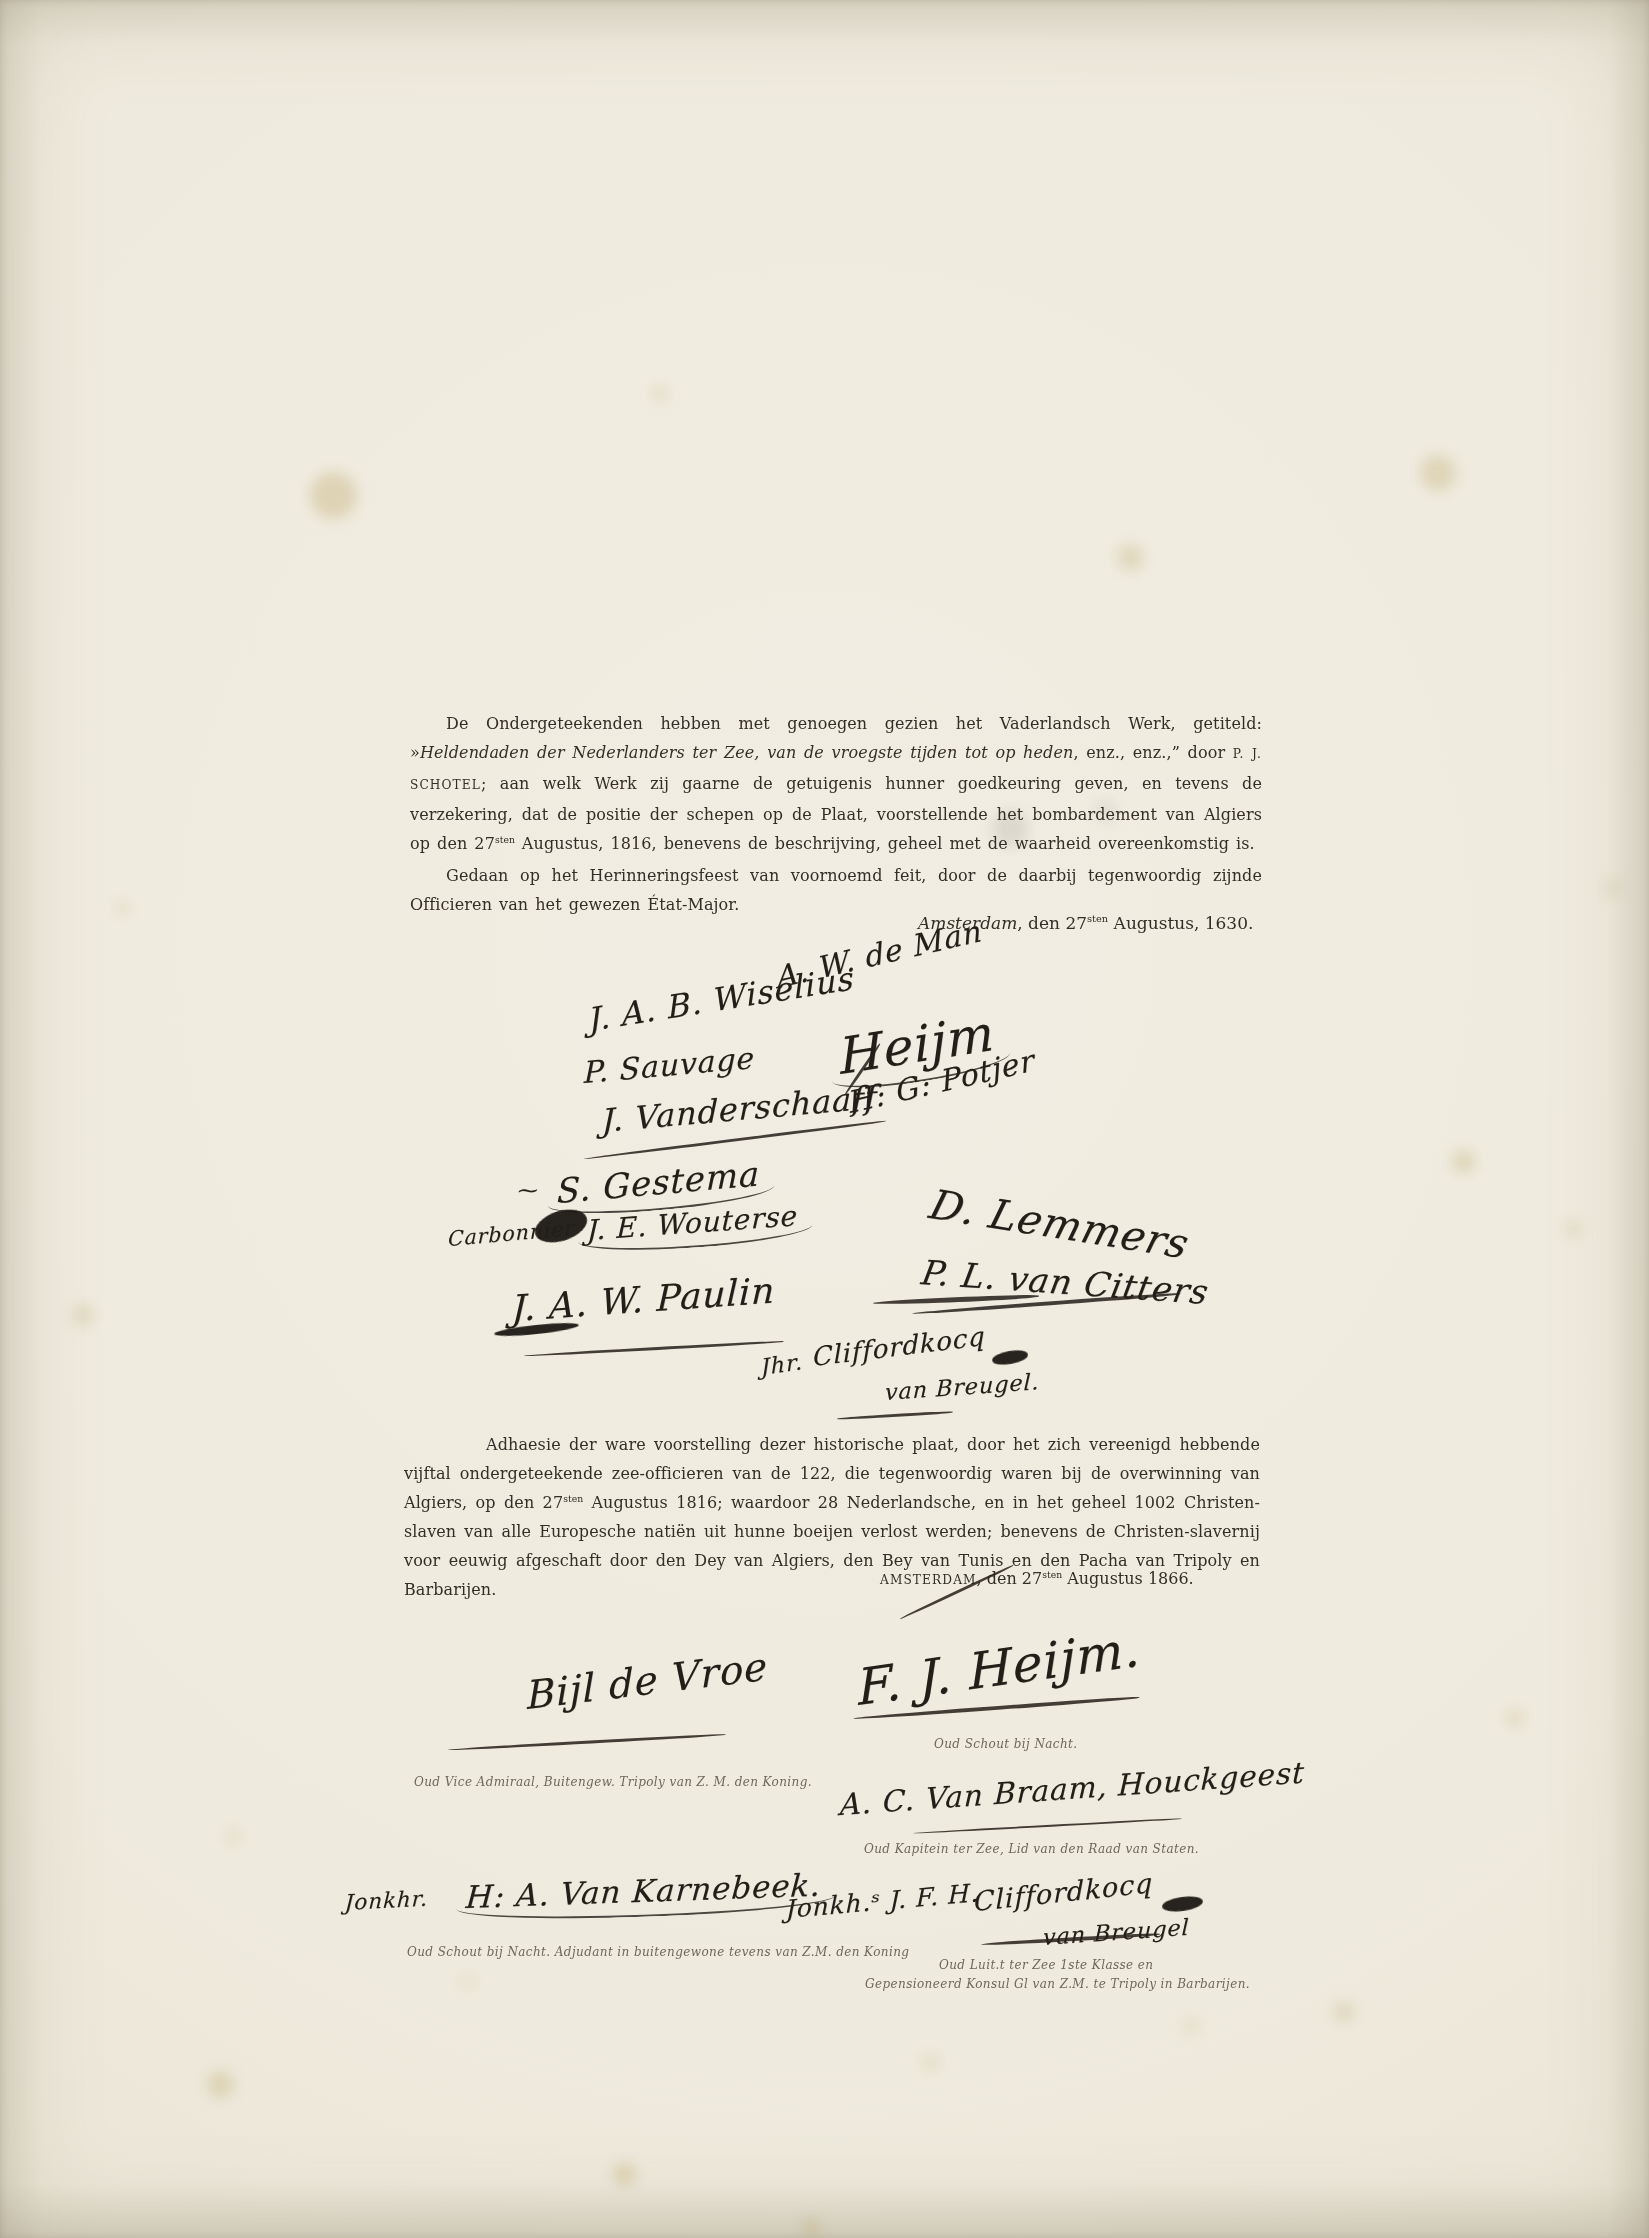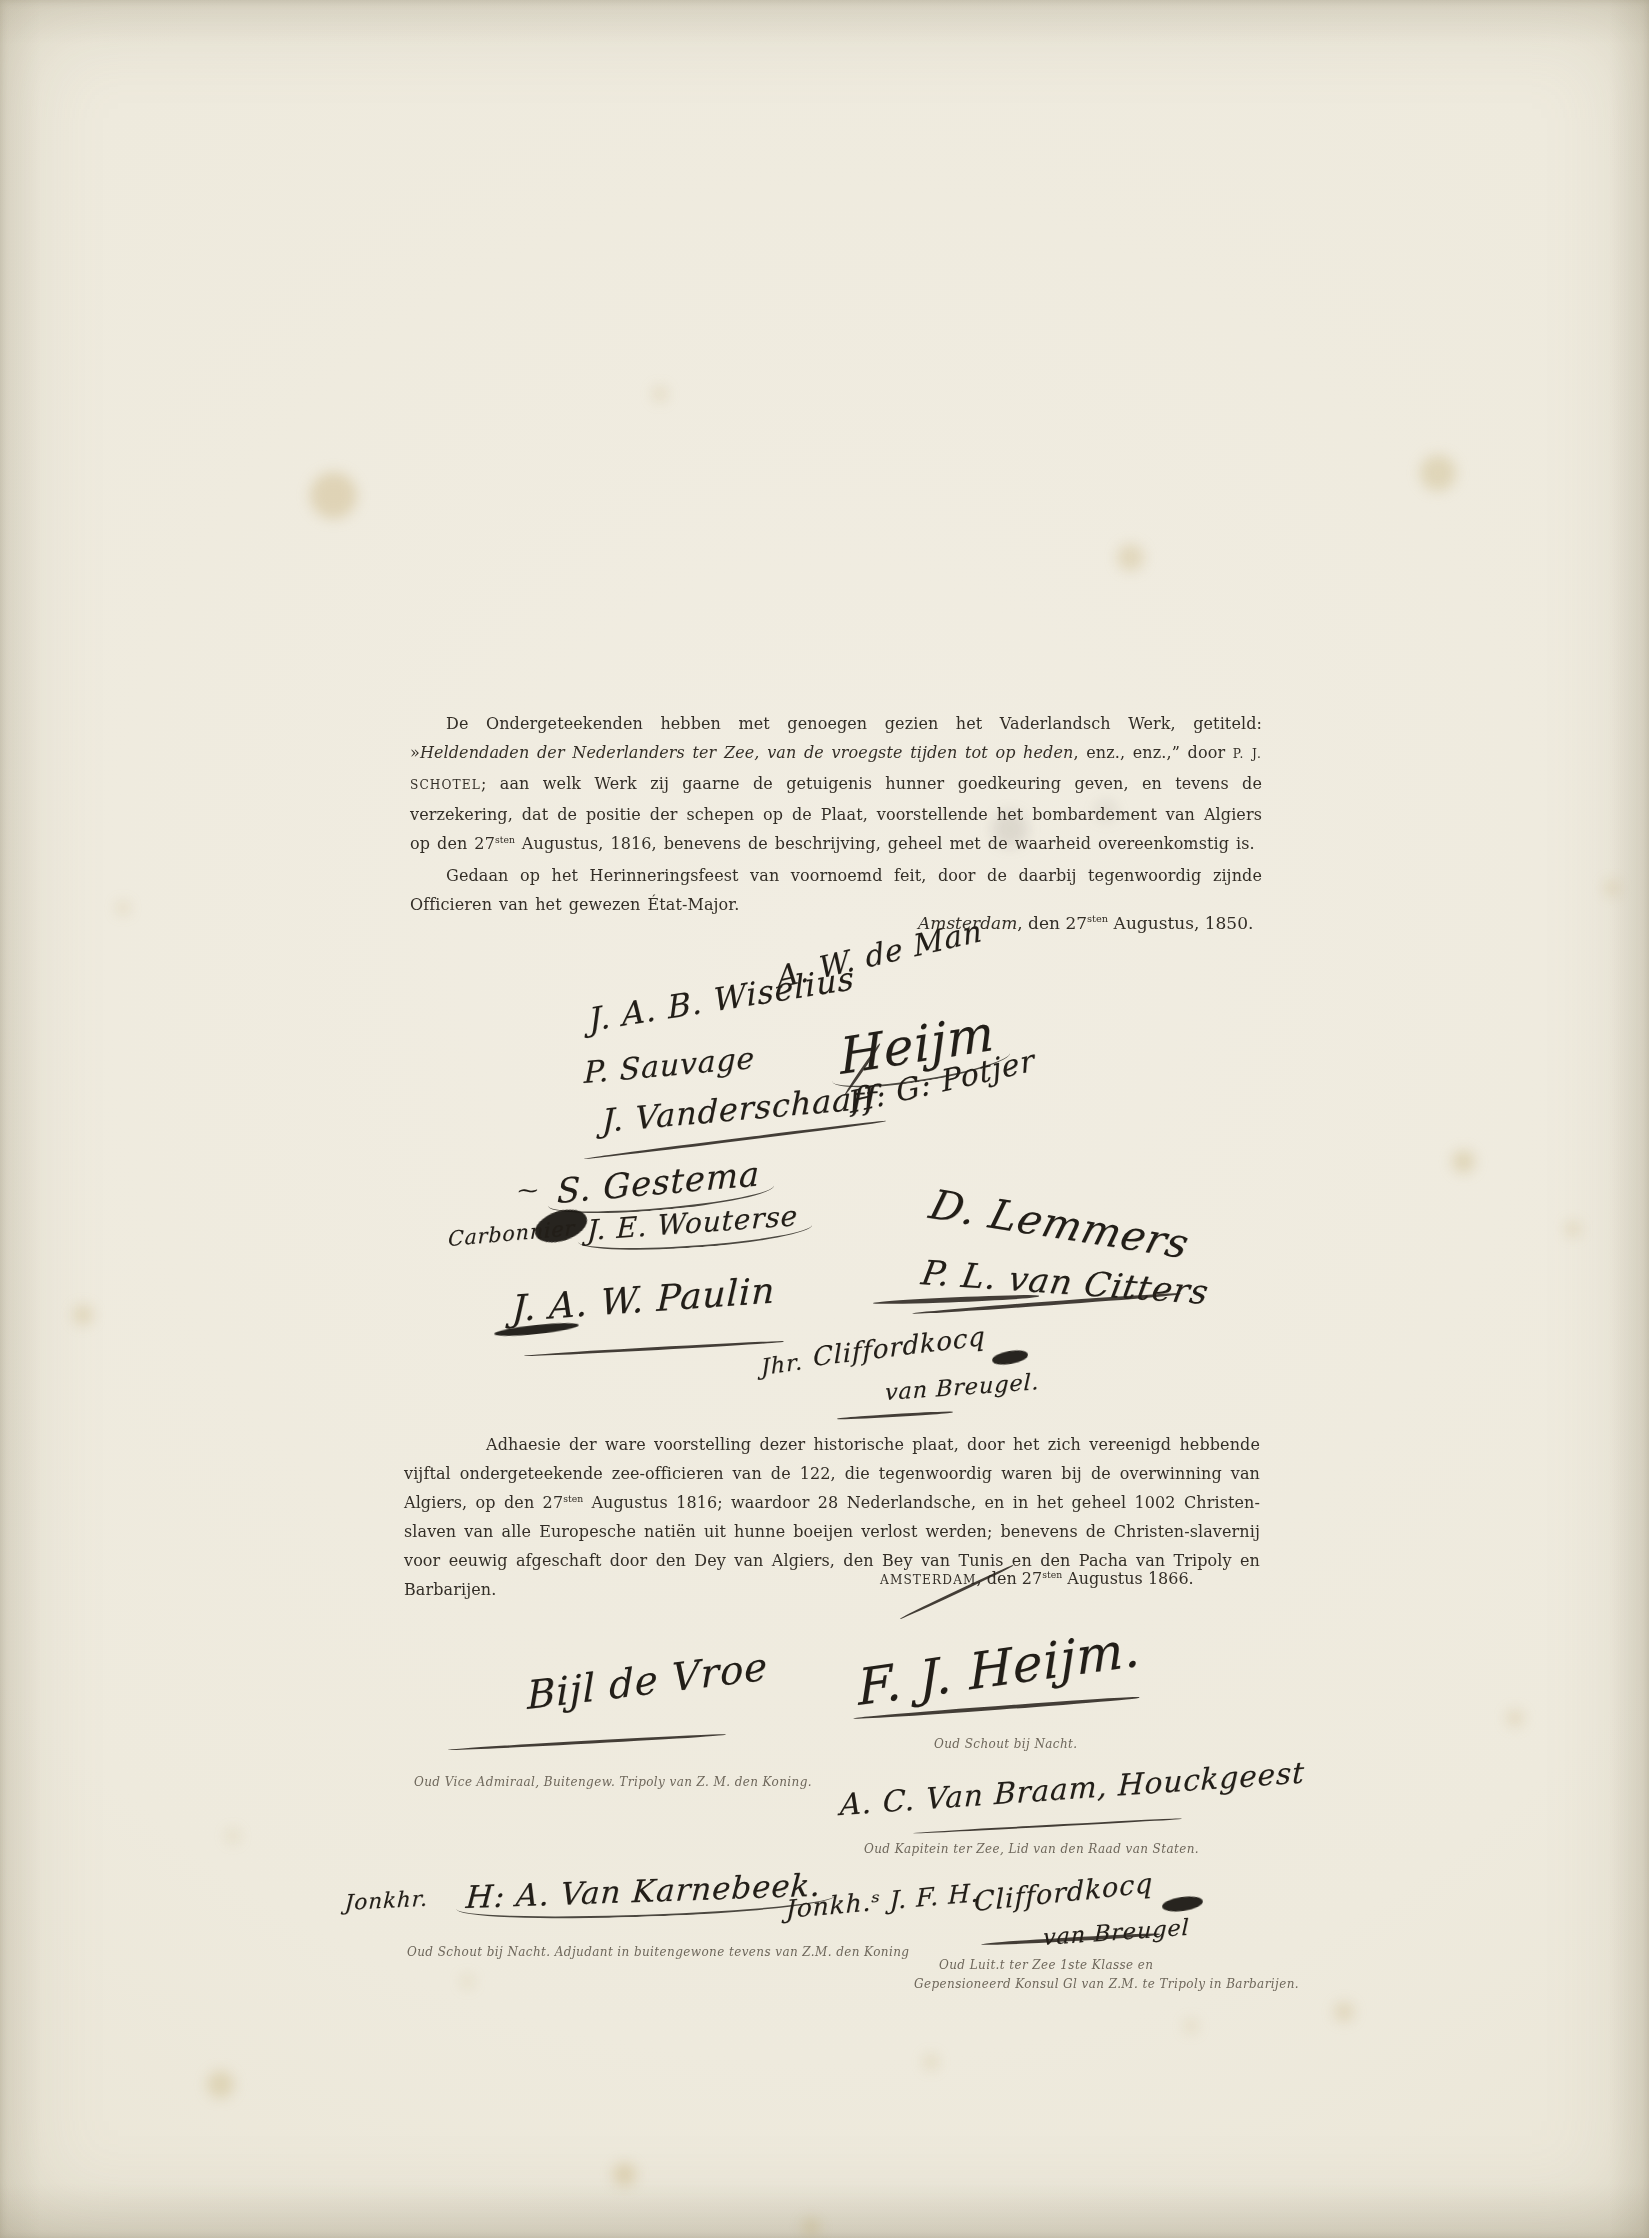--- a/index.html
+++ b/index.html
@@ -101,21 +101,21 @@
       <div class="stain" style="left: 923px; top: 2054px; width: 16px; height: 16px; background: rgba(190, 164, 100, 0.2);"></div>
       <div class="stain" style="left: 992px; top: 811px; width: 36px; height: 36px; background: rgba(120, 115, 105, 0.16);"></div>
       <div class="stain" style="left: 1095px; top: 800px; width: 21.5px; height: 21.5px; background: rgba(120, 115, 105, 0.12);"></div>
     </div>
 
   <section class="para para1">
     <p><span>De Ondergeteekenden hebben met genoegen gezien het Vaderlandsch Werk, getiteld: »</span><span class="i">Heldendaden der Nederlanders ter Zee, van de vroegste tijden tot op heden</span><span>, enz., enz.,” door </span><span class="sc">P. J. Schotel</span><span>; aan welk Werk zij gaarne de getuigenis hunner goedkeuring geven, en tevens de verzekering, dat de positie der schepen op de Plaat, voorstellende het bombardement van Algiers op den 27</span><span class="sup">sten</span><span> Augustus, 1816, benevens de beschrijving, geheel met de waarheid overeenkomstig is.</span></p>
     <p><span>Gedaan op het Herinneringsfeest van voornoemd feit, door de daarbij tegenwoordig zijnde Officieren van het gewezen État-Major.</span></p>
   </section>
 
-  <div class="dateline d1850"><span class="i">Amsterdam</span><span>, den 27</span><span class="sup">sten</span><span> Augustus, 1850.</span></div>
+  <div class="dateline d1850"><span class="i">Amsterdam</span><span>, den 27</span><span class="sup">sten</span><span> Augustus, 1630.</span></div>
 
   <div class="marks">
       <div class="sig" style="left: 589px; top: 1001px; font-size: 32px; transform: rotate(-9deg) skewX(-6deg);">J. A. B. Wiselius</div>
       <div class="sig" style="left: 777px; top: 960px; font-size: 30px; transform: rotate(-13deg) skewX(-6deg);">A. W. de Man</div>
       <div class="sig" style="left: 584px; top: 1055px; font-size: 30px; transform: rotate(-5deg) skewX(-6deg);">P. Sauvage</div>
       <div class="sig sweep" style="left: 840px; top: 1028px; font-size: 50px; transform: rotate(-9deg) skewX(-6deg);">Heijm</div>
       <div class="ink-line" style="left: 844px; top: 1094px; width: 63px; height: 2.7px; transform: rotate(-55deg);"></div>
       <div class="sig" style="left: 602px; top: 1102px; font-size: 32px; transform: rotate(-5deg) skewX(-6deg);">J. Vanderschaaff</div>
       <div class="ink-line" style="left: 584px; top: 1157px; width: 304px; height: 2.7px; transform: rotate(-7deg);"></div>
       <div class="sig" style="left: 849px; top: 1085px; font-size: 30px; transform: rotate(-13deg) skewX(-6deg);">H: G: Potjer</div>
@@ -157,16 +157,16 @@
       <div class="cap" style="left: 864px; top: 1842px;">Oud Kapitein ter Zee, Lid van den Raad van Staten.</div>
       <div class="sig" style="left: 345px; top: 1890px; font-size: 21.5px; transform: rotate(-3deg) skewX(-6deg);">Jonkhr.</div>
       <div class="sig sweep" style="left: 466px; top: 1879px; font-size: 31px; transform: rotate(-2deg) skewX(-6deg);">H: A. Van Karnebeek.</div>
       <div class="cap" style="left: 407px; top: 1945px;">Oud Schout bij Nacht.  Adjudant in buitengewone tevens van Z.M. den Koning</div>
       <div class="sig" style="left: 786px; top: 1895px; font-size: 25px; transform: rotate(-5deg) skewX(-6deg);">Jonkh.ˢ J. F. H.</div>
       <div class="sig" style="left: 974px; top: 1886px; font-size: 27px; transform: rotate(-6deg) skewX(-6deg);">Cliffordkocq</div>
       <div class="sig" style="left: 1043px; top: 1924px; font-size: 22.4px; transform: rotate(-4deg) skewX(-6deg);">van Breugel</div>
       <div class="blot" style="left: 1162px; top: 1897px; width: 41px; height: 14.3px; transform: rotate(-8deg);"></div>
       <div class="ink-line" style="left: 981px; top: 1942px; width: 179px; height: 3.6px; transform: rotate(-3deg);"></div>
       <div class="cap" style="left: 939px; top: 1958px;">Oud Luit.t ter Zee 1ste Klasse en</div>
-      <div class="cap" style="left: 914px; top: 1977px;">Gepensioneerd Konsul Gl van Z.M. te Tripoly in Barbarijen.</div>
+      <div class="cap" style="left: 865px; top: 1977px;">Gepensioneerd Konsul Gl van Z.M. te Tripoly in Barbarijen.</div>
     </div>
 </div>
 
 
 </body></html>

